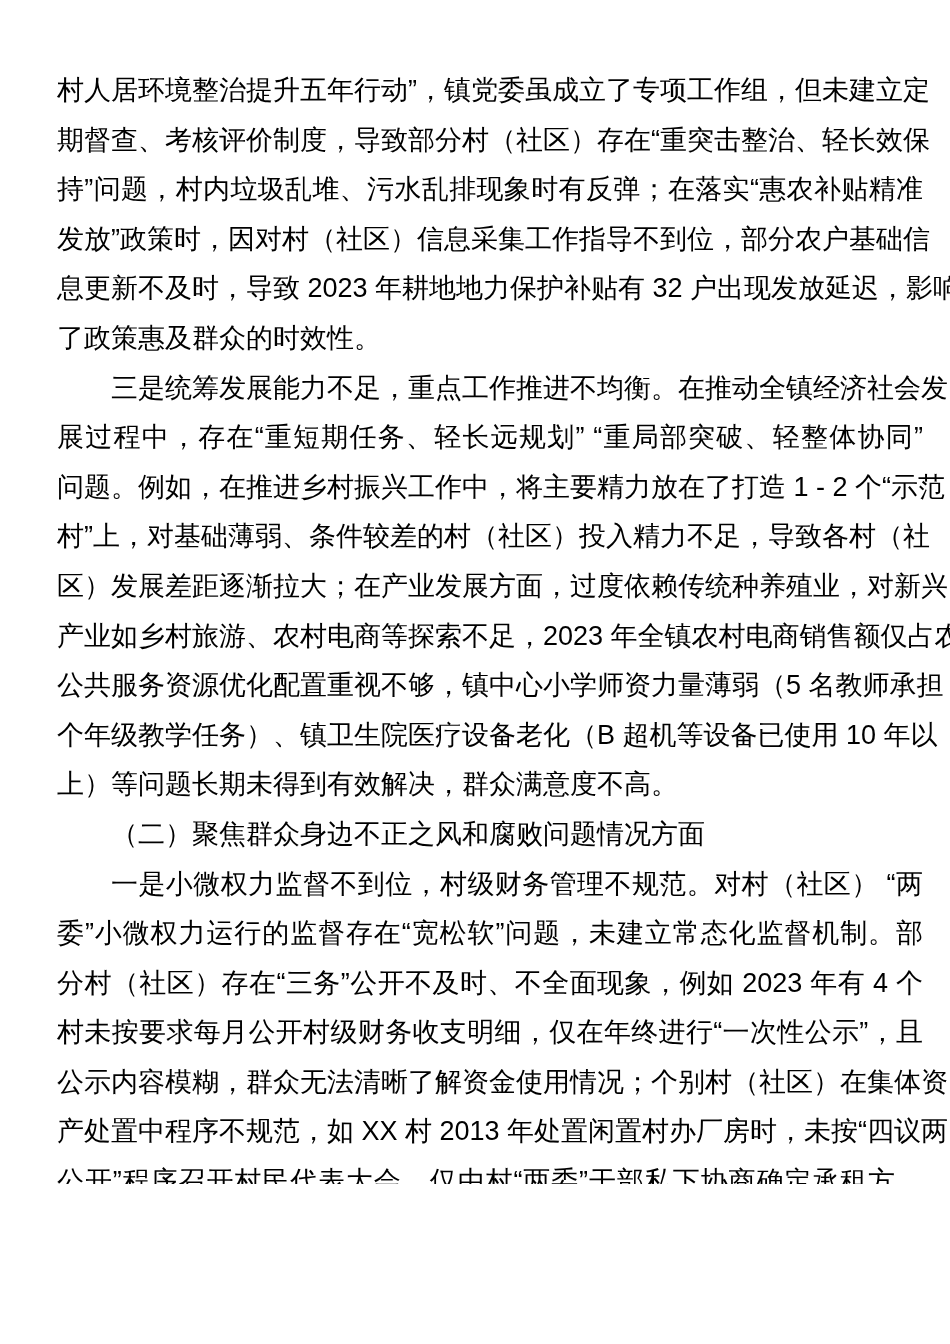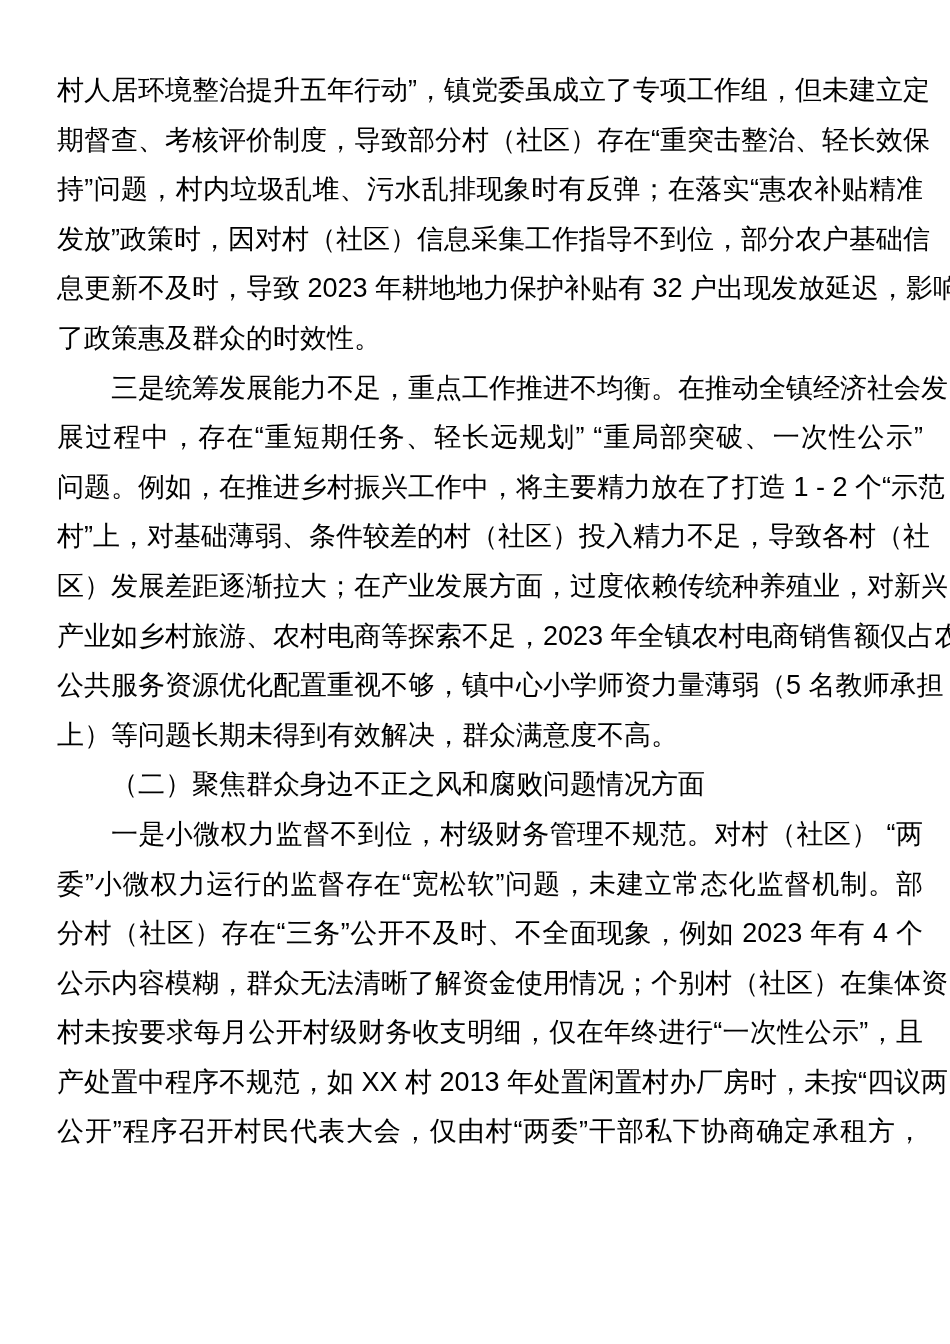--- a/index.html
+++ b/index.html
@@ -53,29 +53,30 @@
 
 <div class="page">
   <div class="text-block">
       <div class="line"><span>村人居环境整治提升五年行动”，镇党委虽成立了专项工作组，但未建立定</span></div>
       <div class="line"><span class="underline">期督查</span><span>、考核评价制度，导致部分村（社区）存在“重突击整治、轻长效保</span></div>
       <div class="line"><span>持”问题，村内垃圾乱堆、污水乱排现象时有反弹；在落实“惠农补贴精准</span></div>
       <div class="line"><span>发放”政策时，因对村（社区）信息采集工作指导不到位，部分农户基础信</span></div>
       <div class="line"><span>息更新不及时，导致 2023 年耕地地力保护补贴有 32 户出现发放延迟，影响</span></div>
       <div class="line para-end"><span>了政策惠及群众的时效性。</span></div>
       <div class="line indent"><span class="bold">三是</span><span>统筹发展能力不足，重点工作推进不均衡。在推动全镇经济社会发</span></div>
-      <div class="line"><span>展过程中，存在“重短期任务、轻长远规划” “重局部突破、一次性公示”</span></div>
+      <div class="line"><span>展过程中，存在“重短期任务、轻长远规划” “重局部突破、轻整体协同”</span></div>
       <div class="line"><span>问题。例如，在推进乡村振兴工作中，将主要精力放在了打造 1 - 2 个“示范</span></div>
       <div class="line"><span>村”上，对基础薄弱、条件较差的村（社区）投入精力不足，导致各村（社</span></div>
       <div class="line"><span>区）发展差距逐渐拉大；在产业发展方面，过度依赖传统种养殖业，对新兴</span></div>
       <div class="line"><span>产业如乡村旅游、农村电商等探索不足，2023 年全镇农村电商销售额仅占农</span></div>
       <div class="line"><span>公共服务资源优化配置重视不够，镇中心小学师资力量薄弱（5 名教师承担 6</span></div>
+      <div class="line"><span>个年级教学任务）、镇卫生院医疗设备老化（B 超机等设备已使用 10 年以</span></div>
       <div class="line para-end"><span>上）等问题长期未得到有效解决，群众满意度不高。</span></div>
       <div class="line indent para-end"><span>（二）聚焦群众身边不正之风和腐败问题情况方面</span></div>
       <div class="line indent"><span class="bold">一是</span><span>小微权力监督不到位，村级财务管理不规范。对村（社区） “两</span></div>
       <div class="line"><span>委”小微权力运行的监督存在“宽松软”问题，未建立常态化监督机制。部</span></div>
       <div class="line"><span>分村（社区）存在“三务”公开不及时、不全面现象，例如 2023 年有 4 个</span></div>
+      <div class="line"><span>村未按要求每月公开村级财务收支明细，仅在年终进行“一次性公示”，且</span></div>
       <div class="line"><span>公示内容模糊，群众无法清晰了解资金使用情况；个别村（社区）在集体资</span></div>
-      <div class="line"><span>村未按要求每月公开村级财务收支明细，仅在年终进行“一次性公示”，且</span></div>
       <div class="line"><span>产处置中程序不规范，如 XX 村 2013 年处置闲置村办厂房时，未按“四议两</span></div>
       <div class="line"><span>公开”程序召开村民代表大会，仅由村“两委”干部私下协商确定承租方，</span></div>
     </div>
 </div>
 
 </body></html>

